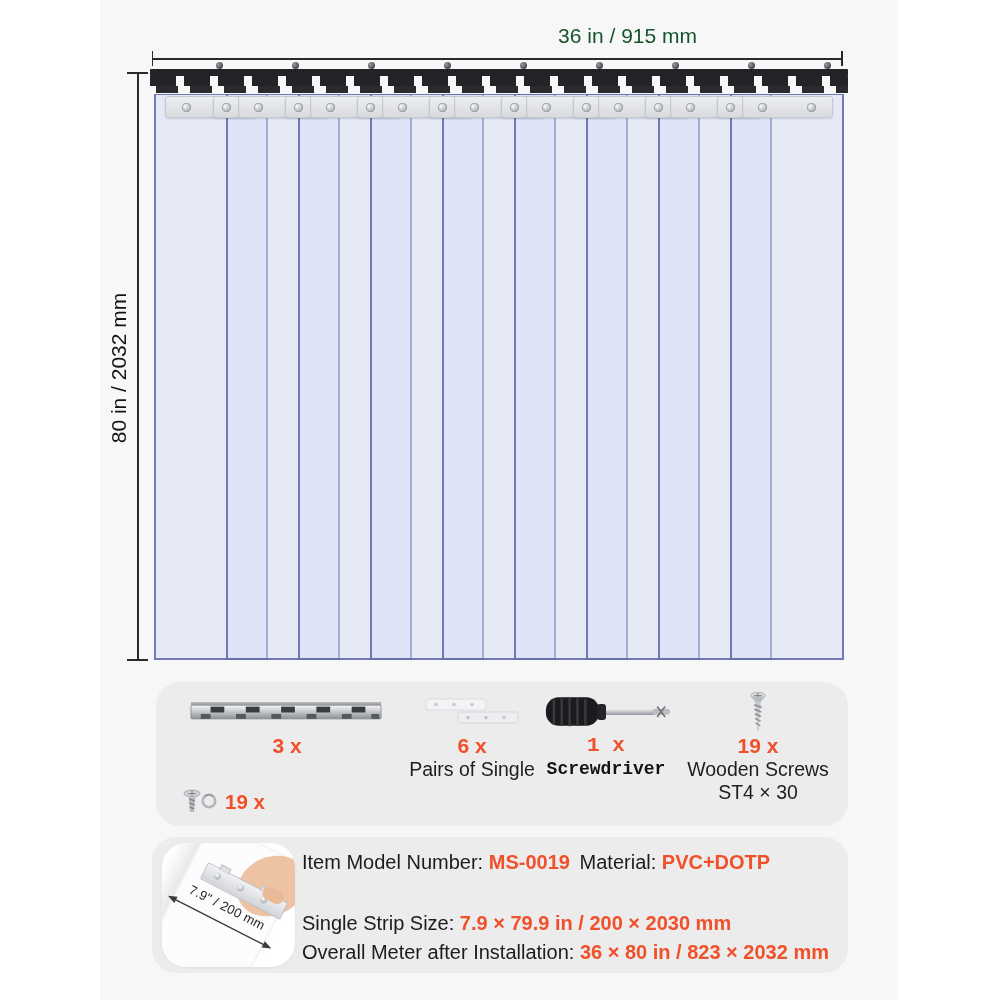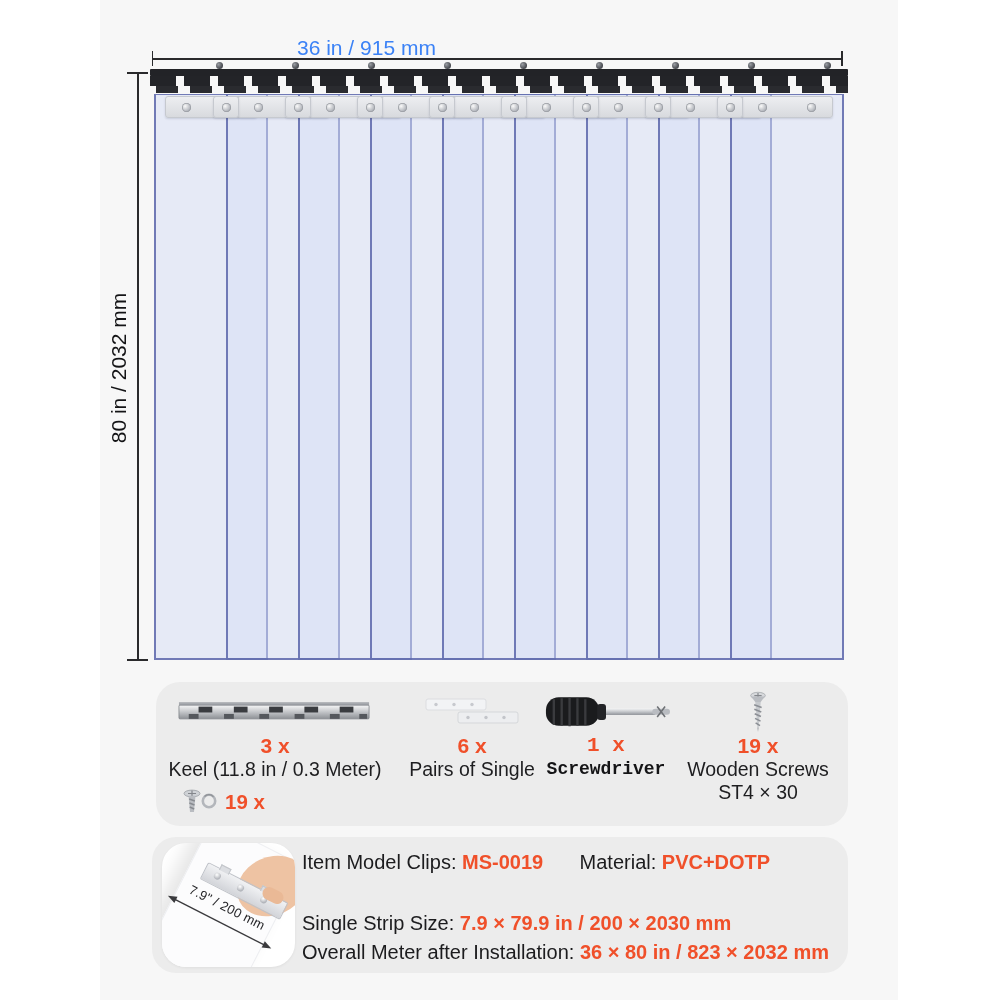--- a/index.html
+++ b/index.html
@@ -4,22 +4,22 @@
 <style>
   html,body{margin:0;padding:0;background:#fff;}
   .canvas{position:relative;width:1000px;height:1000px;background:#fff;overflow:hidden;
           font-family:"Liberation Sans",sans-serif;color:var(--text);}
   .panel{position:absolute;left:100px;top:0;width:798px;height:1000px;background:var(--panel);}
 
   
   .dim-h-line{position:absolute;left:152px;top:58px;width:690px;height:1.5px;background:var(--dim-line);}
   .tick-v{position:absolute;top:51px;width:1.6px;height:15px;background:var(--dim-line);}
   .tick-v.t-left{left:151.5px;} .tick-v.t-right{left:841px;}
-  .dim-top-label{position:absolute;left:297px;top:36px;width:400px;text-align:left;
-                 font-size:21px;color:#3b82f6;}
+  .dim-top-label{position:absolute;left:297px;top:24px;width:400px;text-align:right;
+                 font-size:21px;color:#14532d;}
   .dim-v-line{position:absolute;left:137px;top:72px;width:1.5px;height:588px;background:var(--dim-line);}
   .tick-h{position:absolute;left:127px;width:21px;height:1.6px;background:var(--dim-line);}
   .tick-h.t-top{top:72px;} .tick-h.t-bot{top:659px;}
   .dim-left-label{position:absolute;left:19px;top:356px;width:200px;text-align:center;
                   font-size:21px;color:#141416;transform:rotate(-90deg);}
 
   
   .rail{position:absolute;left:150px;top:60px;width:698px;height:34px;}
   .rail-screws{position:absolute;left:0;top:0;width:100%;height:8px;}
   .rail-screw{position:absolute;top:2px;width:7px;height:7px;border-radius:50%;
@@ -188,21 +188,21 @@
           <span class="scr" style="right: 16px;"></span>
         </div>
         <div class="plate" style="left: 563px; width: 26px;">
           <span class="scr" style="left: 8px;"></span>
         </div>
       </div>
   </div>
 
   <div class="box parts-box">
 
-    <div class="part-col" style="left:4px;width:230px;">
+    <div class="part-col" style="left:16px;width:230px;">
       <div class="part-icon">
         <svg width="196" height="30" viewBox="0 0 200 30">
           <defs>
               <linearGradient id="mk" x1="0" y1="0" x2="0" y2="1">
             <stop offset="0" stop-color="#f7f7f8"></stop>
                 <stop offset="0.45" stop-color="#c8cacd"></stop>
                 <stop offset="1" stop-color="#8d9095"></stop>
           </linearGradient>
             </defs>
           <rect x="2" y="5" width="194" height="4" fill="#a7aaaf"></rect>
@@ -218,21 +218,20 @@
             <rect x="12" y="17" width="10" height="5"></rect>
               <rect x="48" y="17" width="10" height="5"></rect>
             <rect x="84" y="17" width="10" height="5"></rect>
               <rect x="120" y="17" width="10" height="5"></rect>
             <rect x="156" y="17" width="10" height="5"></rect>
               <rect x="186" y="17" width="8" height="5"></rect>
           </g>
         </svg>
       </div>
       <div class="part-qty">3 x</div>
-      <div class="part-label">Keel (11.8 in / 0.3 Meter)</div>
     </div>
 
     <div class="part-col" style="left:246px;width:140px;">
       <div class="part-icon">
         <svg width="96" height="30" viewBox="0 0 96 30">
           <rect x="2" y="2" width="60" height="11" rx="2" fill="#f2f3f5" stroke="#dcdde0"></rect>
           <circle cx="12" cy="7.5" r="1.7" fill="#c7c9ce"></circle>
             <circle cx="30" cy="7.5" r="1.7" fill="#c7c9ce"></circle>
             <circle cx="48" cy="7.5" r="1.7" fill="#c7c9ce"></circle>
           <rect x="34" y="15" width="60" height="11" rx="2" fill="#edeef0" stroke="#d5d7da"></rect>
@@ -315,21 +314,21 @@
         <div class="thumb-dim-label">7.9" / 200 mm</div>
         <svg width="120" height="10" viewBox="0 0 120 10">
           <line x1="6" y1="5" x2="114" y2="5" stroke="#3a3a3d" stroke-width="1.4"></line>
           <polygon points="2,5 11,1.5 11,8.5" fill="#3a3a3d"></polygon>
           <polygon points="118,5 109,1.5 109,8.5" fill="#3a3a3d"></polygon>
         </svg>
       </div>
     </div>
 
     <div class="spec-line sl1">
-      <span class="pair1"><span>Item Model Clips: </span><span class="spec-val">MS-0019</span></span>
+      <span class="pair1"><span>Item Model Number: </span><span class="spec-val">MS-0019</span></span>
       <span><span>Material: </span><span class="spec-val">PVC+DOTP</span></span>
     </div>
     <div class="spec-line sl3">
       <span>Single Strip Size: </span><span class="spec-val">7.9 × 79.9 in / 200 × 2030 mm</span>
     </div>
     <div class="spec-line sl4">
       <span>Overall Meter after Installation: </span><span class="spec-val">36 × 80 in / 823 × 2032 mm</span>
     </div>
   </div>
 </div>

